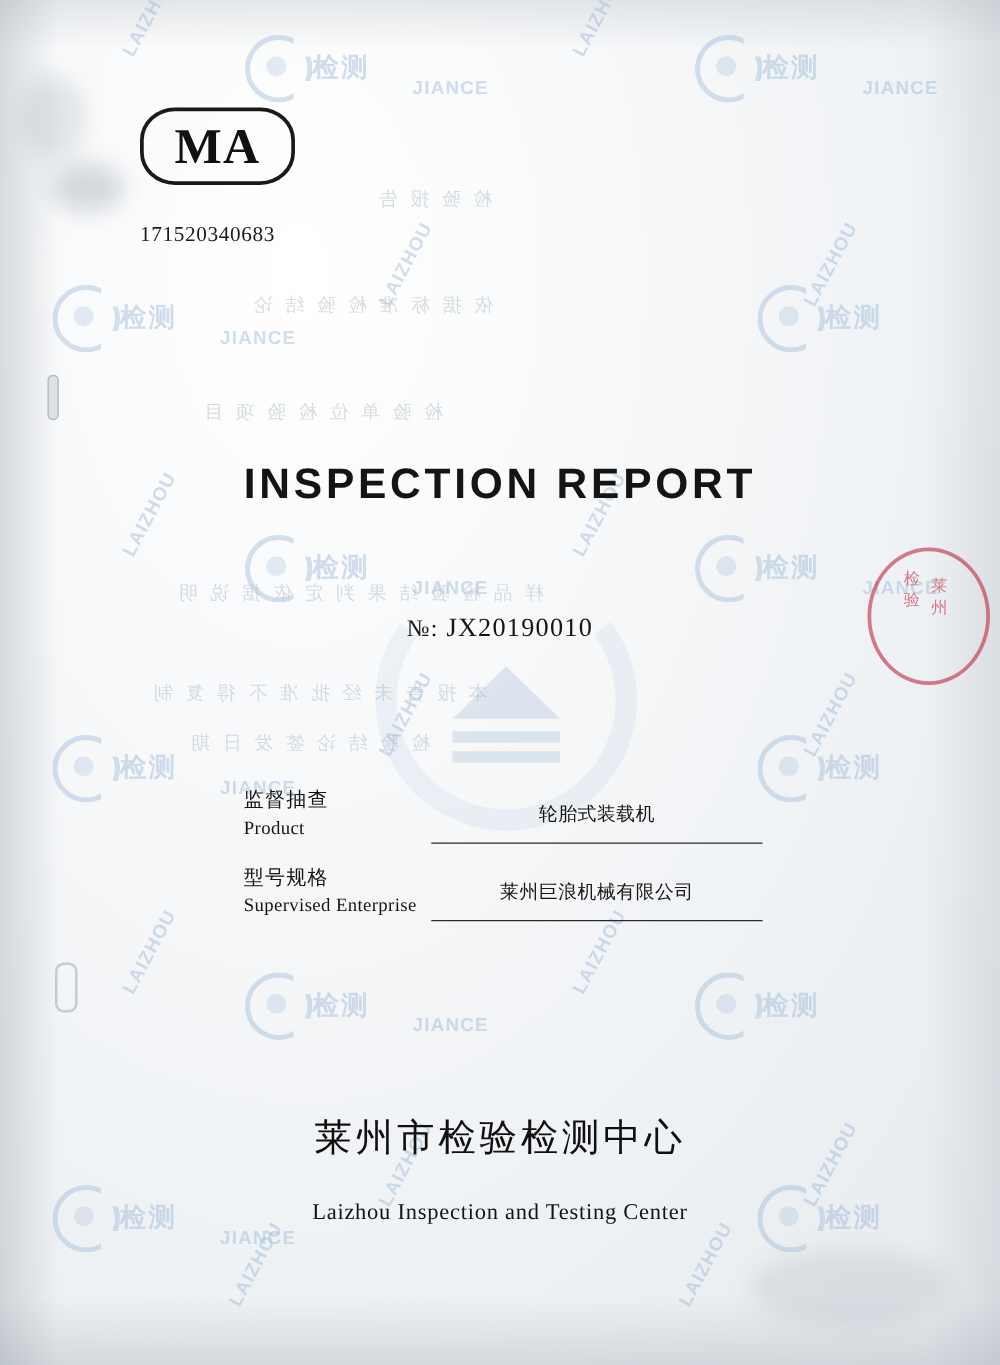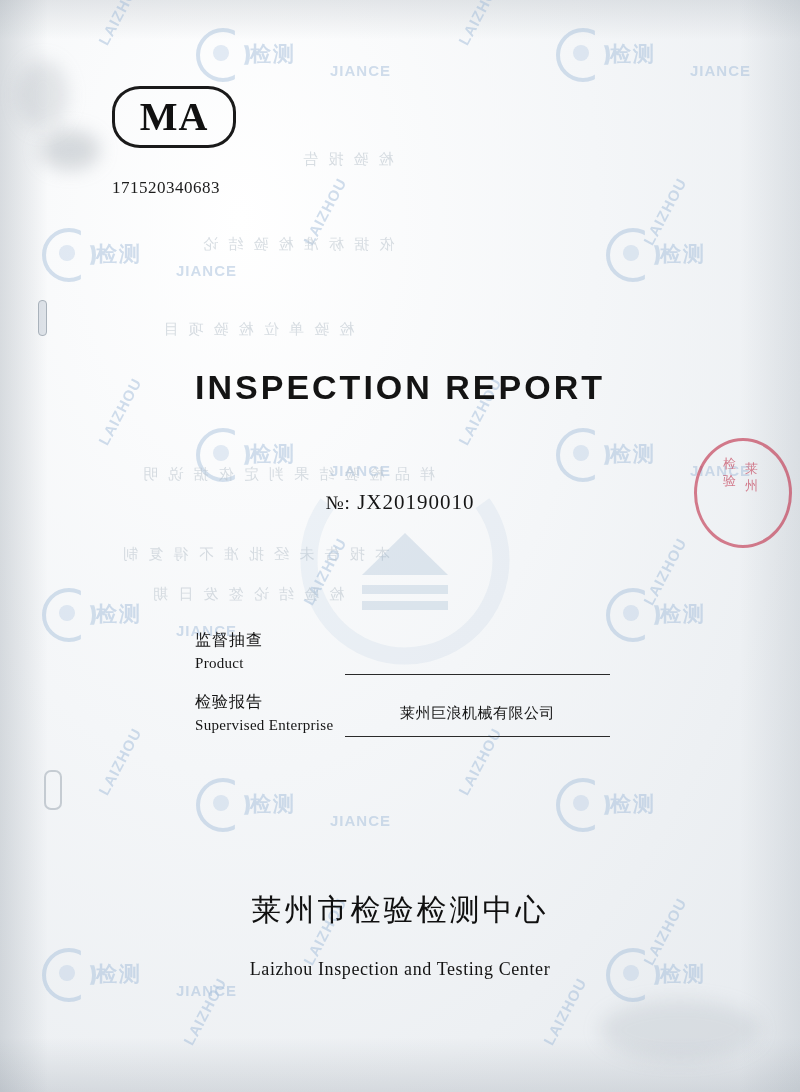--- a/index.html
+++ b/index.html
@@ -423,27 +423,28 @@
       <span>JX20190010</span>
     </div>
 
     <div class="fields">
 
       <div class="field-row">
         <div class="field-label">
           <span class="lab-cn">监督抽查</span>
           <span class="lab-en">Product</span>
         </div>
+        <div class="field-value">轮胎式装载机</div>
         <div class="field-rule"></div>
       </div>
 
 
       <div class="field-row">
         <div class="field-label">
-          <span class="lab-cn">检验报告</span>
+          <span class="lab-cn">型号规格</span>
           <span class="lab-en">Supervised Enterprise</span>
         </div>
         <div class="field-value">莱州巨浪机械有限公司</div>
         <div class="field-rule"></div>
       </div>
 
 
     </div>
 
     <div class="issuer">

